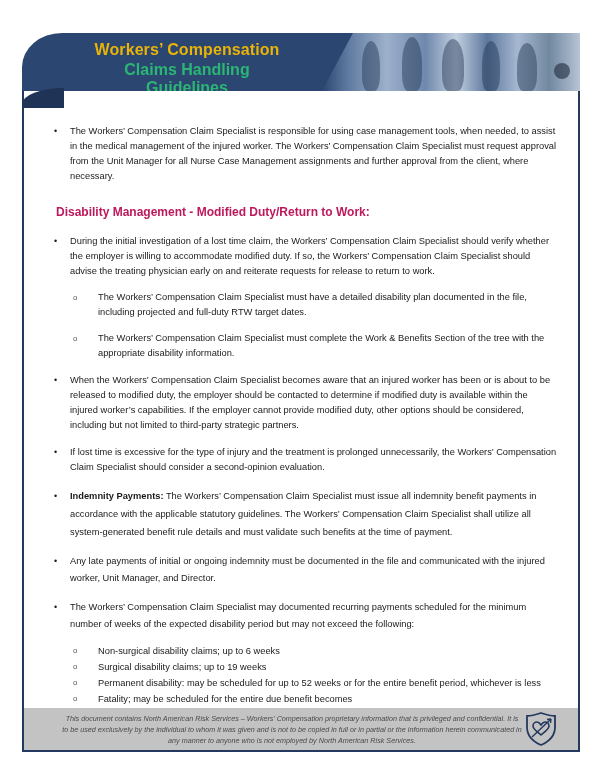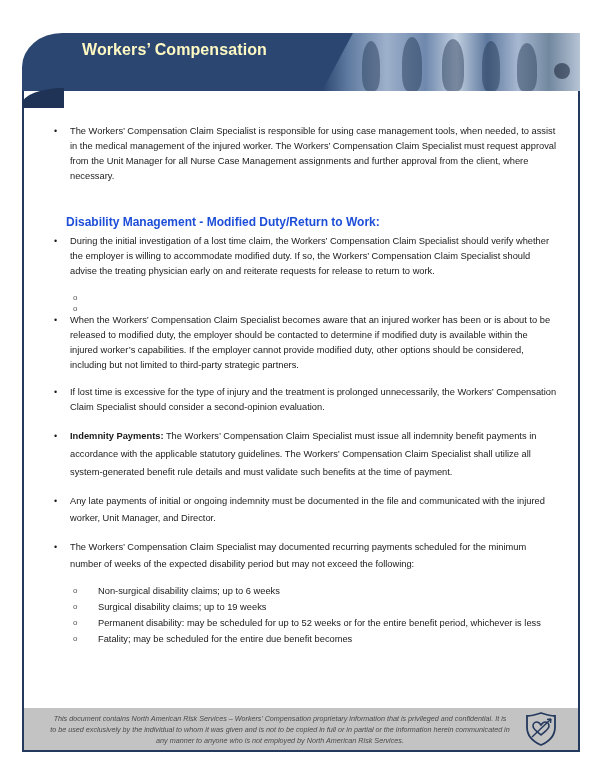--- a/index.html
+++ b/index.html
@@ -14,60 +14,61 @@
     
     .banner {
       position: absolute; left: 22px; top: 33px; width: 558px; height: 58px;
       background: #2b4670; border-top-left-radius: 40px 34px; overflow: hidden;
     }
     .banner-curl {
       position: absolute; left: 22px; top: 88px; width: 42px; height: 20px;
       background: #1e3356; border-top-left-radius: 42px 16px;
     }
     .banner-title {
-      position: absolute; left: 60px; top: 8px; width: 210px; 
-      color: #fef9c3; font-size: 16px; font-weight: bold; letter-spacing: 0.1px;
+      position: absolute; left: 60px; top: 8px; width: 210px; text-align: center;
+      color: #eab308; font-size: 16px; font-weight: bold; letter-spacing: 0.1px;
     }
     .banner-subtitle {
       position: absolute; left: 60px; top: 28px; width: 210px; text-align: center;
       color: #2bb673; font-size: 16px; font-weight: bold;
     }
     .banner-photo {
       position: absolute; left: 300px; top: 0; width: 258px; height: 58px;
       background: linear-gradient(90deg, #2b4670 0%, #5f7aa0 10%, #9db0cb 25%, #6f88ad 40%, #c2cfe0 52%, #5d789e 64%, #a7b8d1 76%, #71889f 88%, #b7c4d6 100%);
       clip-path: polygon(12% 0, 100% 0, 100% 100%, 0 100%);
     }
     .photo-figure { position: absolute; border-radius: 50% 50% 30% 30%; background: rgba(30,50,80,0.45); }
 
     
     .content { position: absolute; left: 52px; top: 124px; width: 505px; font-size: 9.3px; line-height: 15px; color: #1a1a1a; }
     .bullet-item { position: relative; padding-left: 18px; }
     .bullet-item .bullet { position: absolute; left: 2px; top: 0; font-size: 9px; }
     .sub-item { position: relative; padding-left: 46px; }
     .sub-item .bullet { position: absolute; left: 21px; top: 0; font-size: 8px; color: #555; }
-    .section-heading { font-weight: bold; color: #1d4ed8; font-size: 12px; margin: 10px; position: absolute; left: 56px; top: 205px; }
+    .section-heading { font-weight: bold; color: #be185d; font-size: 12px; margin: 0; position: absolute; left: 56px; top: 205px; }
     .bold-lead { font-weight: bold; }
 
     
     .footer {
       position: absolute; left: 24px; top: 708px; width: 554px; height: 42px; background: #c3c3c3;
     }
     .footer-text {
-      position: absolute; left: 26px; top: 5px; width: 460px; text-align: center;
+      position: absolute; left: 38px; top: 5px; width: 460px; text-align: center;
       font-style: italic; font-size: 7.2px; line-height: 11px; color: #4a4a4a;
     }
     .shield { position: absolute; left: 500px; top: 3px; width: 34px; height: 36px; }
   </style>
 </head>
 <body>
 
 <div class="page-frame"></div>
 
 <div class="banner">
   <div class="banner-title">Workers’ Compensation</div>
+  <div class="banner-subtitle">Claims Handling Guidelines</div>
   <div class="banner-photo">
     <div class="photo-figure" style="left:40px;top:8px;width:18px;height:50px;"></div>
     <div class="photo-figure" style="left:80px;top:4px;width:20px;height:54px;"></div>
     <div class="photo-figure" style="left:120px;top:6px;width:22px;height:52px;"></div>
     <div class="photo-figure" style="left:160px;top:8px;width:18px;height:50px;"></div>
     <div class="photo-figure" style="left:195px;top:10px;width:20px;height:48px;"></div>
     <div class="photo-figure" style="left:232px;top:30px;width:16px;height:16px;border-radius:50%;background:rgba(20,30,50,0.55);"></div>
   </div>
 </div>
 <div class="banner-curl"></div>
@@ -82,24 +83,26 @@
 <h2 class="section-heading">Disability Management - Modified Duty/Return to Work:</h2>
 
 <div class="content" style="top:234px;">
   <div class="bullet-item">
     <span class="bullet">•</span>
     <span>During the initial investigation of a lost time claim, the Workers’ Compensation Claim Specialist should verify whether the employer is willing to accommodate modified duty. If so, the Workers’ Compensation Claim Specialist should advise the treating physician early on and reiterate requests for release to return to work.</span>
   </div>
   <div style="height:11px"></div>
   <div class="sub-item">
     <span class="bullet">o</span>
+    <span>The Workers’ Compensation Claim Specialist must have a detailed disability plan documented in the file, including projected and full-duty RTW target dates.</span>
   </div>
   <div style="height:11px"></div>
   <div class="sub-item">
     <span class="bullet">o</span>
+    <span>The Workers’ Compensation Claim Specialist must complete the Work &amp; Benefits Section of the tree with the appropriate disability information.</span>
   </div>
   <div style="height:12px"></div>
   <div class="bullet-item">
     <span class="bullet">•</span>
     <span>When the Workers’ Compensation Claim Specialist becomes aware that an injured worker has been or is about to be released to modified duty, the employer should be contacted to determine if modified duty is available within the injured worker’s capabilities. If the employer cannot provide modified duty, other options should be considered, including but not limited to third-party strategic partners.</span>
   </div>
   <div style="height:12px"></div>
   <div class="bullet-item">
     <span class="bullet">•</span>
     <span>If lost time is excessive for the type of injury and the treatment is prolonged unnecessarily, the Workers’ Compensation Claim Specialist should consider a second-opinion evaluation.</span>

